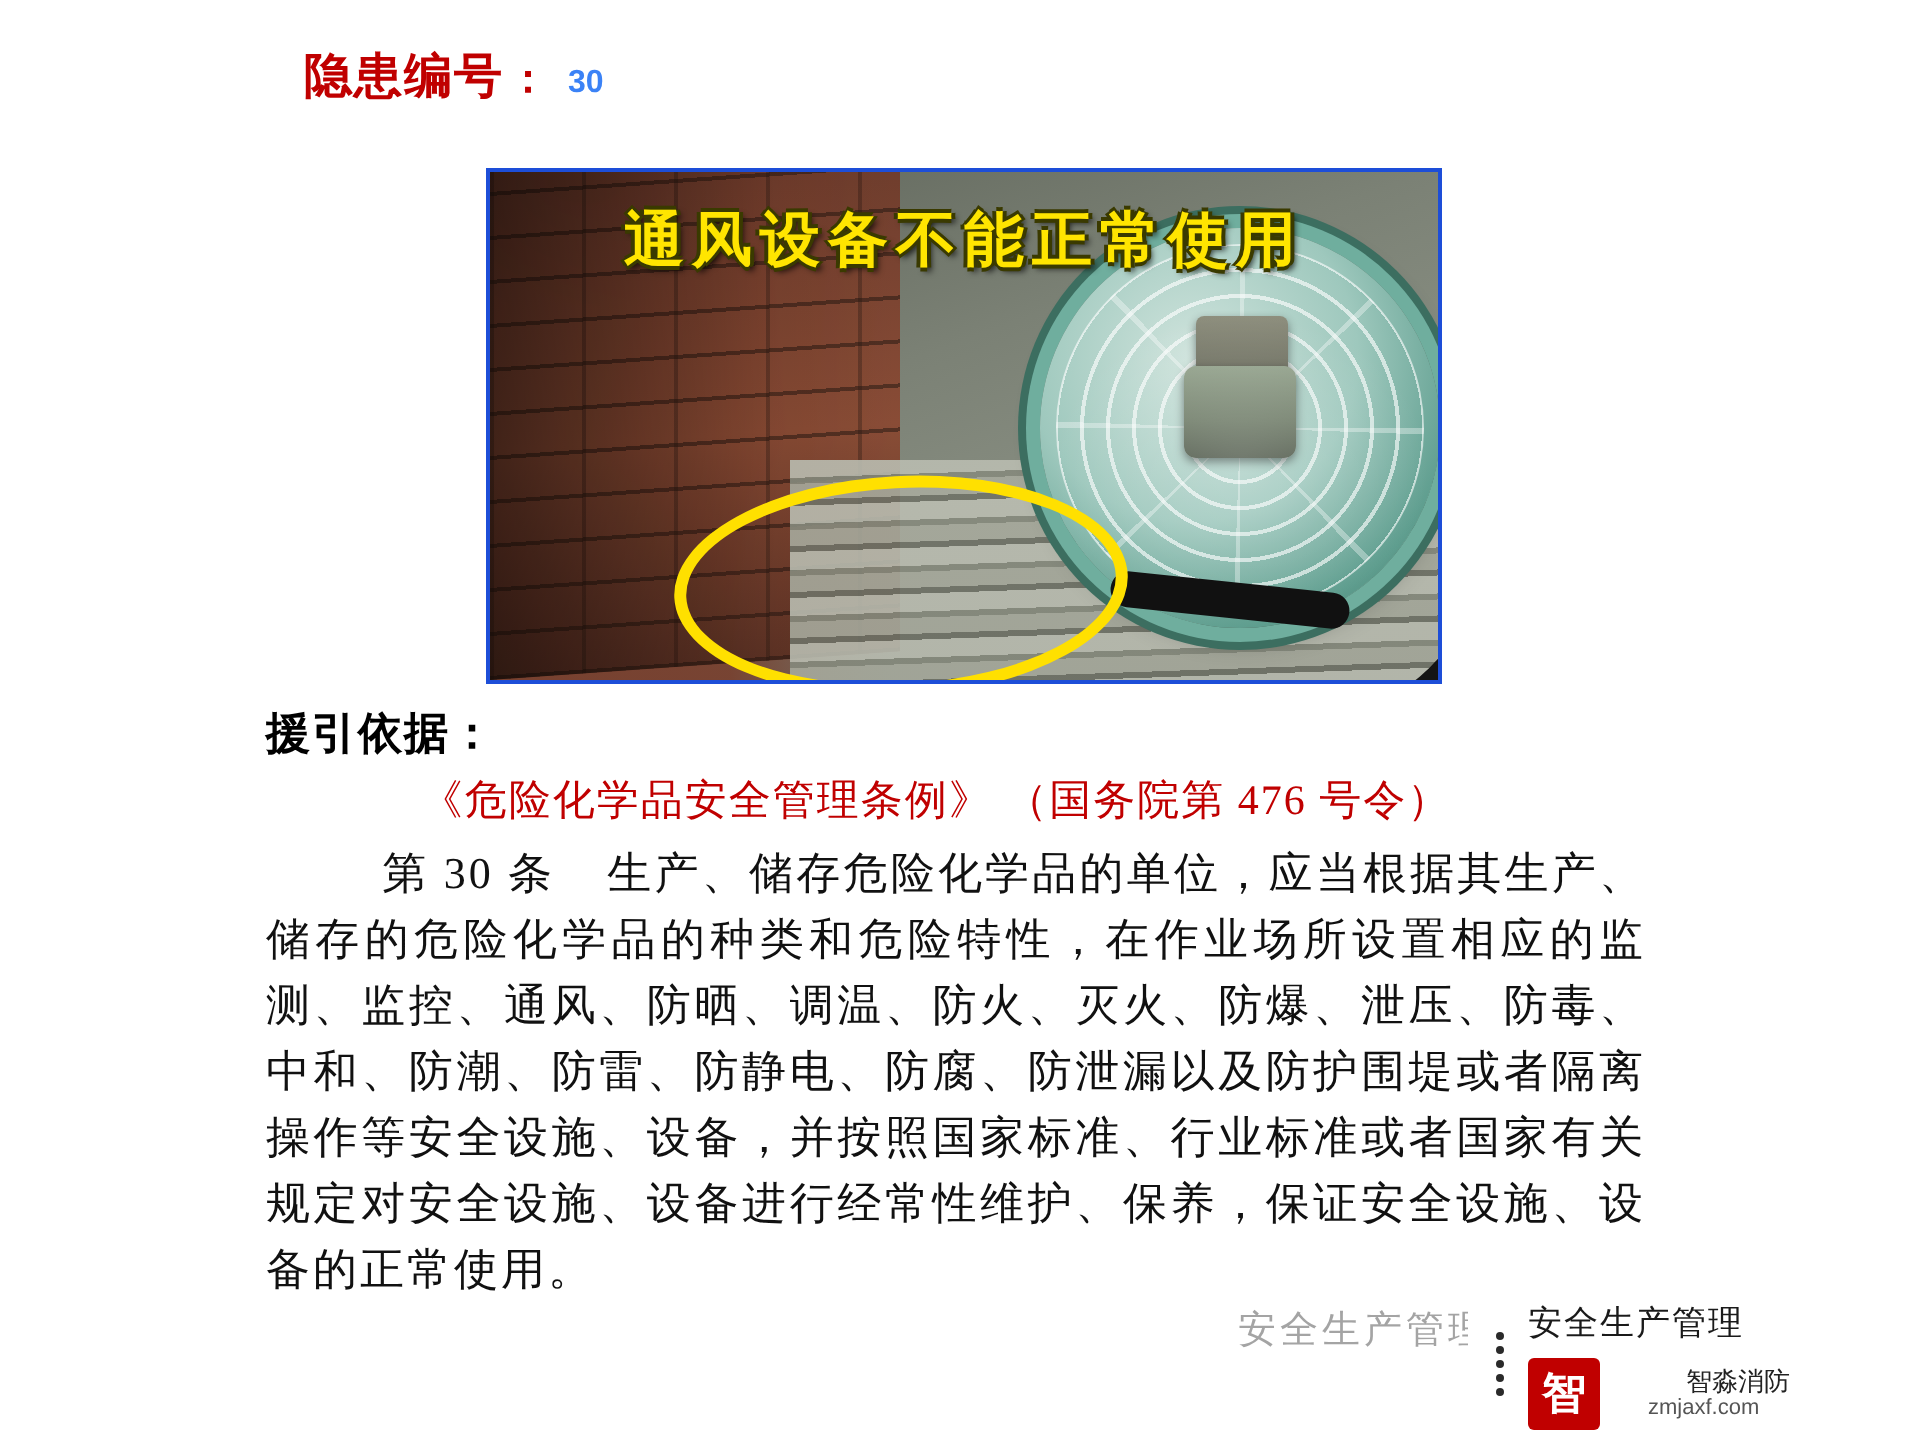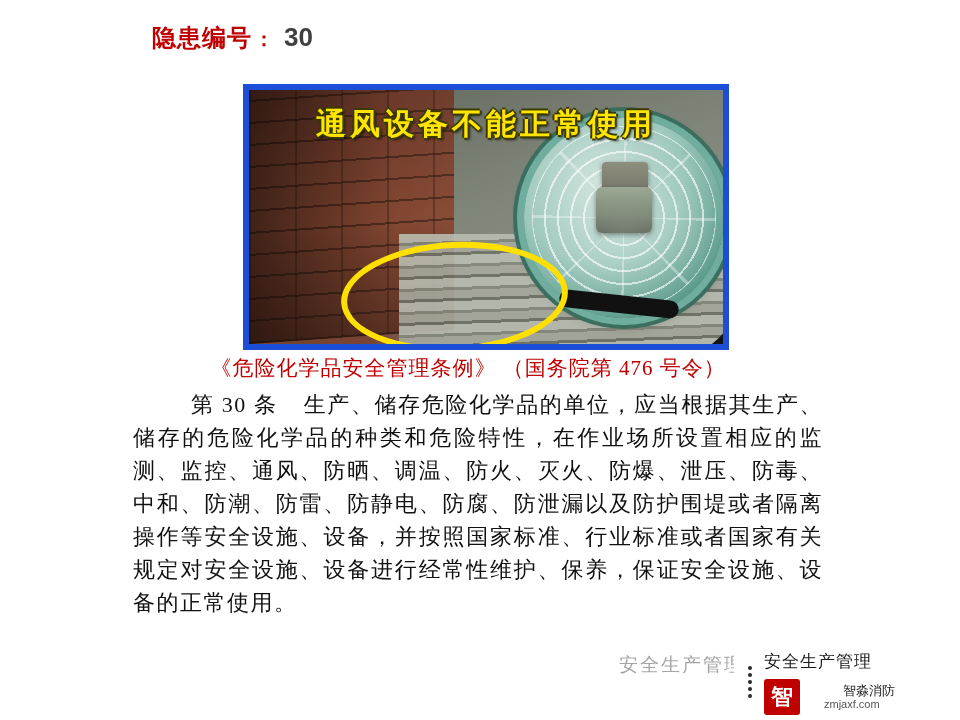--- a/index.html
+++ b/index.html
@@ -38,35 +38,35 @@
     margin-left: 24px;
   }
   .header-colon {
     font-size: 20px;
     font-weight: bold;
     color: #c00000;
     margin: 0 4px 0 2px;
   }
   .header-number {
     font-family: "Liberation Sans", sans-serif;
-    font-size: 26px;
-    font-weight: bold;
-    color: #404040;
+    font-size: 16px;
+    font-weight: bold;
+    color: #3b82f6;
     margin-left: 6px;
   }
 
   
   .photo-wrap {
     position: absolute;
     left: 243px;
     top: 84px;
     width: 474px;
     height: 254px;
     overflow: hidden;
-    border: 6px solid #1d4ed8;
+    border: 2px solid #1d4ed8;
     background: #d946ef;
   }
   .photo {
     position: absolute;
     inset: 0;
     
     background:
       
       radial-gradient(ellipse 150px 90px at 8% 2%, rgba(20,18,16,0.85) 0%, rgba(20,18,16,0) 70%),
       
@@ -373,20 +373,21 @@
       </div>
       <div class="fan-ring-shadow"></div>
       <div class="cable"></div>
       <div class="cable-tail"></div>
       <div class="highlight-ellipse"></div>
       <div class="photo-caption">通风设备不能正常使用</div>
     </div>
   </div>
 
   <div class="body-text">
+    <div class="line-bold">援引依据：</div>
     <div class="line-red">《危险化学品安全管理条例》 （国务院第 476 号令）</div>
     <div class="clause">
       <span class="indent"></span><span>第 30 条</span><span class="gap"></span><span>生产、储存危险化学品的单位，应当根据其生产、储存的危险化学品的种类和危险特性，在作业场所设置相应的监测、监控、通风、防晒、调温、防火、灭火、防爆、泄压、防毒、中和、防潮、防雷、防静电、防腐、防泄漏以及防护围堤或者隔离操作等安全设施、设备，并按照国家标准、行业标准或者国家有关规定对安全设施、设备进行经常性维护、保养，保证安全设施、设备的正常使用。</span>
     </div>
   </div>
 
   <div class="watermark">安全生产管理</div>
 
   <div class="badge">
     <div class="badge-dots">

